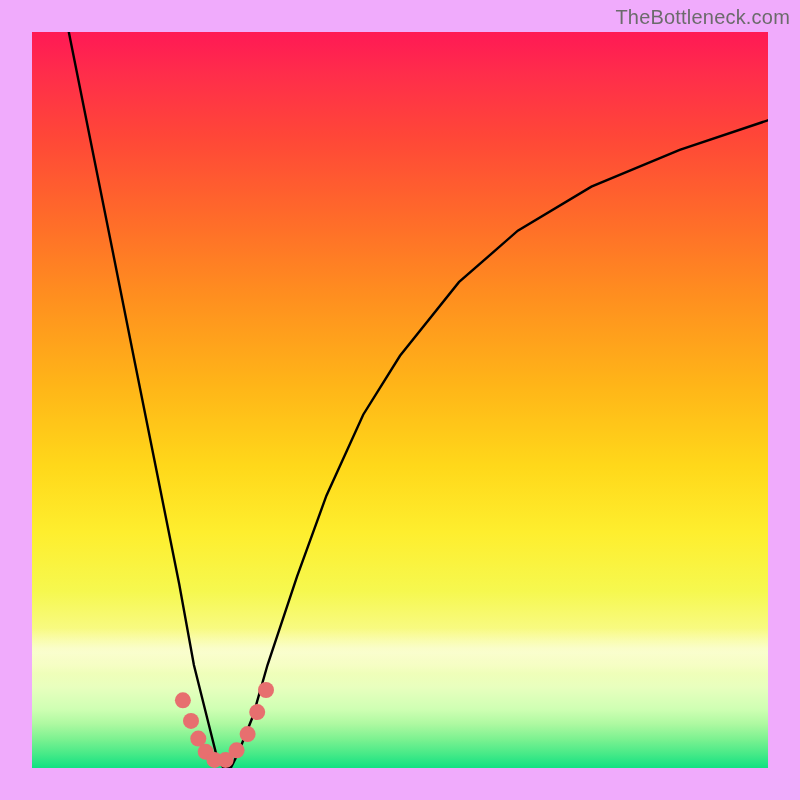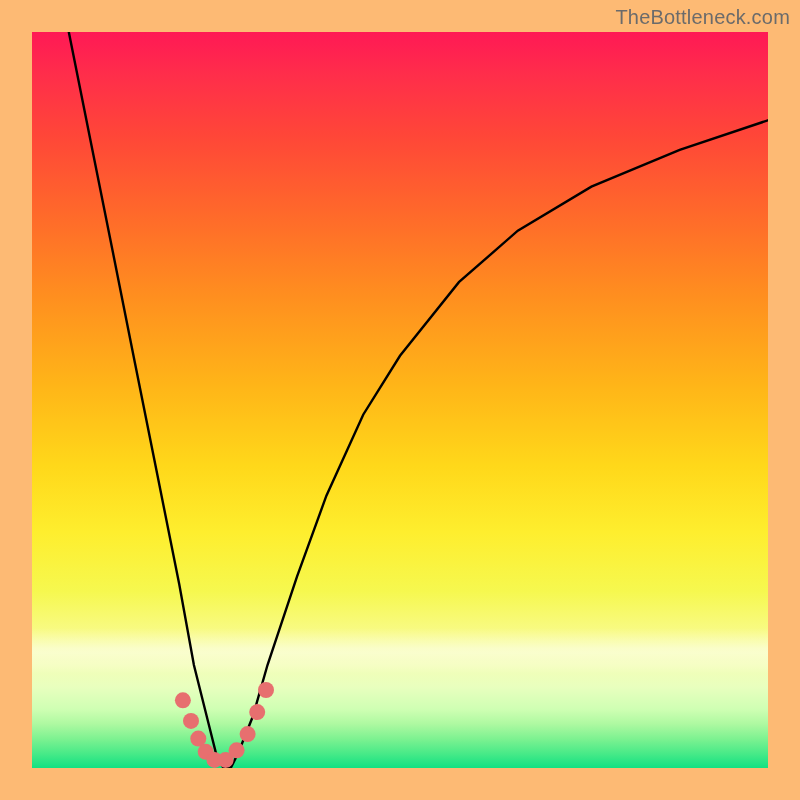--- a/index.html
+++ b/index.html
@@ -1,16 +1,16 @@
 <!DOCTYPE html>
 <html><head>
 <meta charset="utf-8">
 <style>
   html,body{margin:0;padding:0;width:800px;height:800px;overflow:hidden;background:#000;}
-  .stage{position:relative;width:800px;height:800px;background:#fdba74;}
+  .stage{position:relative;width:800px;height:800px;background:#f0abfc;}
   .plot{
     position:absolute;
     left:32px; top:32px; width:736px; height:736px;
     background:linear-gradient(to bottom,
       #ff1955 0%,
       #ff2e4a 6%,
       #ff4638 14%,
       #ff6a2a 25%,
       #ff8f1f 36%,
       #ffb518 48%,

